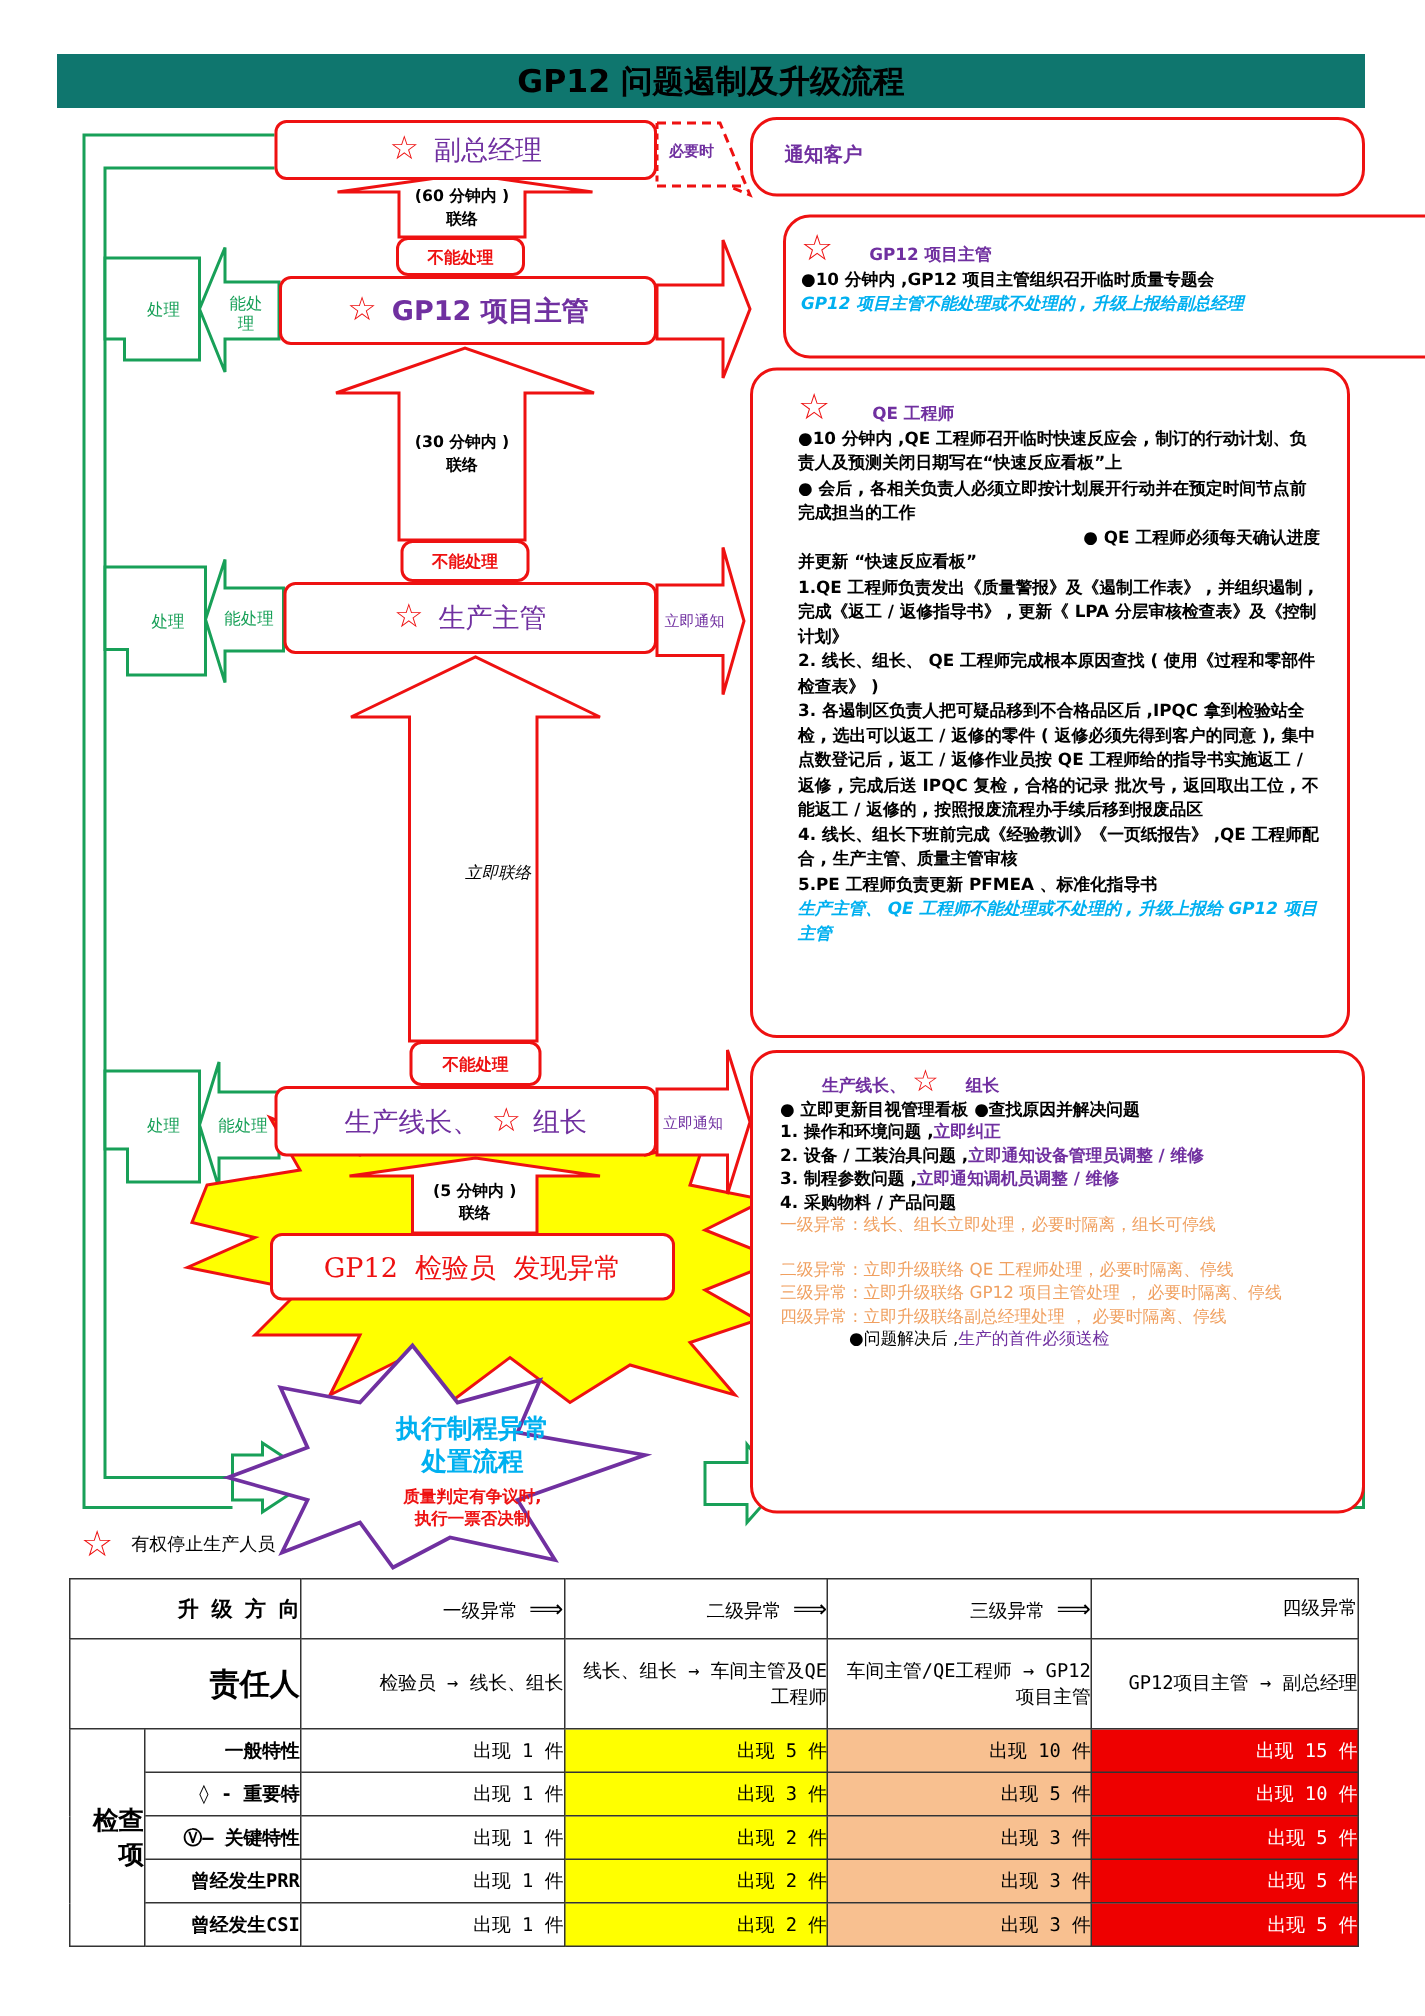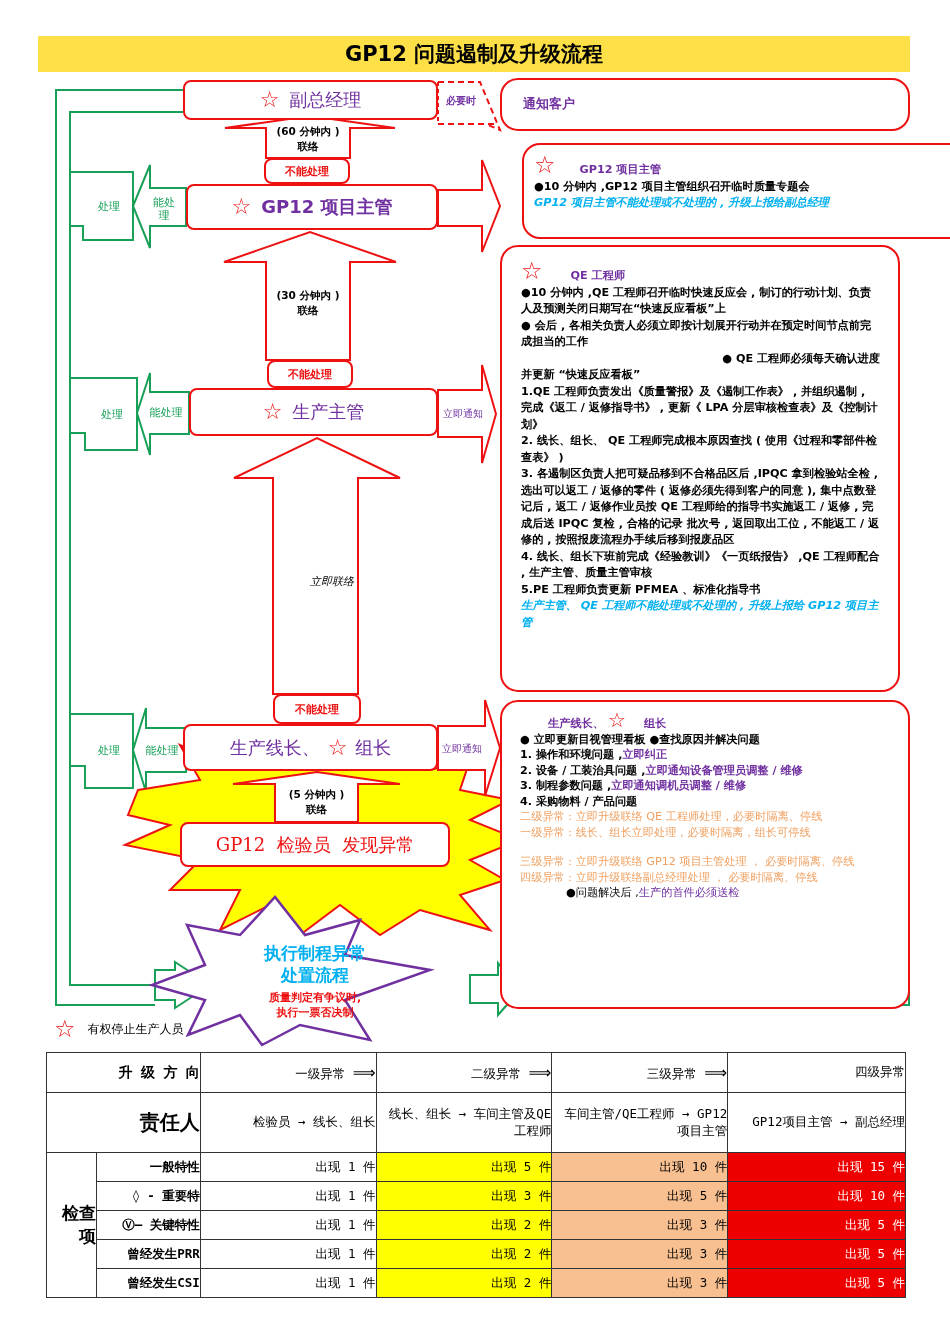--- a/index.html
+++ b/index.html
@@ -1,19 +1,19 @@
 <!DOCTYPE html>
 <html><head>
 <meta charset="utf-8">
 <style>
 *{box-sizing:border-box;margin:0;padding:0;}
 html,body{width:950px;height:1344px;background:#fff;overflow:hidden;}
 body{position:relative;font-family:"DejaVu Sans","Liberation Sans",sans-serif;color:#000;}
 .abs{position:absolute;}
-.title-bar{left:38px;top:36px;width:872px;height:36px;background:#fde047;display:flex;align-items:center;justify-content:center;font-size:21px;font-weight:bold;}
+.title-bar{left:38px;top:36px;width:872px;height:36px;background:#0f766e;display:flex;align-items:center;justify-content:center;font-size:21px;font-weight:bold;}
 svg.canvas{position:absolute;left:0;top:0;width:950px;height:1344px;}
 .rbox{position:absolute;border:2px solid #ee1111;border-radius:8px;background:#fff;display:flex;align-items:center;justify-content:center;}
 .role{color:#7030a0;font-size:18px;}
 .star{color:#ee1111;font-size:22px;margin-right:10px;line-height:1;}
 .tag-red{color:#ee1111;font-size:11px;font-weight:bold;}
 .small{font-size:10.5px;font-weight:bold;text-align:center;line-height:15px;}
 .green{color:#18a058;font-size:11px;text-align:center;line-height:13px;}
 .purple-s{color:#7030a0;font-size:10px;}
 .panel{position:absolute;border:2px solid #ee1111;border-radius:18px;background:#fff;padding:6px 10px;font-size:11.2px;font-weight:bold;line-height:16.5px;}
 .cyan{color:#00b0f0;font-style:italic;}
@@ -149,43 +149,43 @@
 <div class="panel" style="left:500px;top:78px;width:410px;height:53px;display:flex;align-items:center;padding-left:21px;">
   <span class="purple" style="font-size:13px;">通知客户</span>
 </div>
 
 <div class="panel" style="left:522px;top:143px;width:454px;height:96px;padding-top:8px;">
   <div><span class="star" style="font-size:24px;">☆</span><span class="purple" style="margin-left:14px;">GP12 项目主管</span></div>
   <div>●10 分钟内 ,GP12 项目主管组织召开临时质量专题会</div>
   <div class="cyan">GP12 项目主管不能处理或不处理的 , 升级上报给副总经理</div>
 </div>
 
-<div class="panel" style="left:500px;top:245px;width:400px;height:447px;padding:12px 18px 6px 19px;">
+<div class="panel" style="left:500px;top:245px;width:400px;height:447px;padding:12px 18px 6px 30px;">
   <div><span class="star" style="font-size:24px;">☆</span><span class="purple" style="margin-left:18px;">QE 工程师</span></div>
   <div>●10 分钟内 ,QE 工程师召开临时快速反应会 , 制订的行动计划、负责人及预测关闭日期写在“快速反应看板”上</div>
   <div>● 会后 , 各相关负责人必须立即按计划展开行动并在预定时间节点前完成担当的工作</div>
   <div style="text-align:right;">● QE 工程师必须每天确认进度</div>
   <div>并更新 “快速反应看板”</div>
   <div>1.QE 工程师负责发出《质量警报》及《遏制工作表》 , 并组织遏制 , 完成《返工 / 返修指导书》 , 更新《 LPA 分层审核检查表》及《控制计划》</div>
   <div>2. 线长、组长、 QE 工程师完成根本原因查找 ( 使用《过程和零部件检查表》 )</div>
   <div>3. 各遏制区负责人把可疑品移到不合格品区后 ,IPQC 拿到检验站全检 , 选出可以返工 / 返修的零件 ( 返修必须先得到客户的同意 ), 集中点数登记后 , 返工 / 返修作业员按 QE 工程师给的指导书实施返工 / 返修 , 完成后送 IPQC 复检 , 合格的记录 批次号 , 返回取出工位  , 不能返工 / 返修的 , 按照报废流程办手续后移到报废品区</div>
   <div>4. 线长、组长下班前完成《经验教训》《一页纸报告》 ,QE 工程师配合 , 生产主管、质量主管审核</div>
   <div>5.PE 工程师负责更新 PFMEA 、标准化指导书</div>
   <div class="cyan">生产主管、 QE 工程师不能处理或不处理的 , 升级上报给 GP12 项目主管</div>
 </div>
 
 <div class="panel" style="left:500px;top:700px;width:410px;height:309px;padding:8px 12px 6px 18px;line-height:15.5px;">
   <div style="padding-left:28px;"><span class="purple">生产线长、</span><span class="star" style="margin:0 18px 0 4px;font-size:20px;">☆</span><span class="purple">组长</span></div>
   <div>● 立即更新目视管理看板   ●查找原因并解决问题</div>
   <div><span>1.  操作和环境问题 ,</span><span class="purple">立即纠正</span></div>
   <div><span>2.  设备 / 工装治具问题 ,</span><span class="purple">立即通知设备管理员调整 / 维修</span></div>
   <div><span>3.  制程参数问题 ,</span><span class="purple">立即通知调机员调整 / 维修</span></div>
   <div><span>4.  采购物料 / 产品问题</span></div>
+  <div class="orange2" style="margin-bottom:14px;">一级异常  : 线长、组长立即处理，必要时隔离，组长可停线</div>
   <div class="orange2">二级异常  : 立即升级联络 QE 工程师处理，必要时隔离、停线</div>
-  <div class="orange2" style="margin-bottom:14px;">一级异常  : 线长、组长立即处理，必要时隔离，组长可停线</div>
   <div class="orange2">三级异常  : 立即升级联络 GP12 项目主管处理  ， 必要时隔离、停线</div>
   <div class="orange2">四级异常  : 立即升级联络副总经理处理  ， 必要时隔离、停线</div>
   <div style="padding-left:46px;font-weight:normal;"><span>●问题解决后 ,</span><span class="purple">生产的首件必须送检</span></div>
 </div>
 
 <table class="esc">
   <colgroup>
       <col style="width:50px">
       <col style="width:104px">
       <col style="width:176px">

